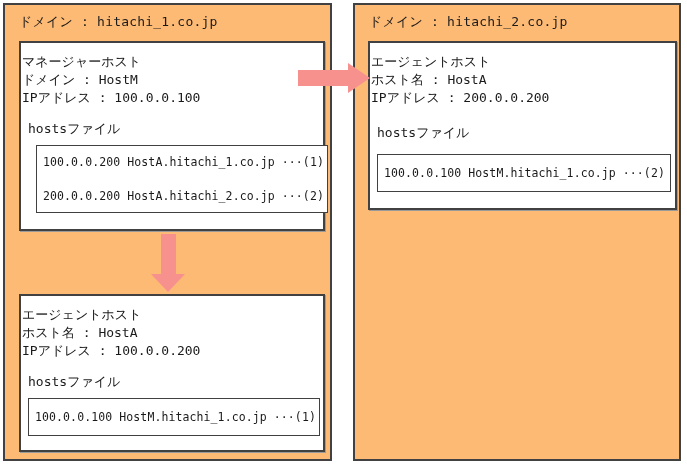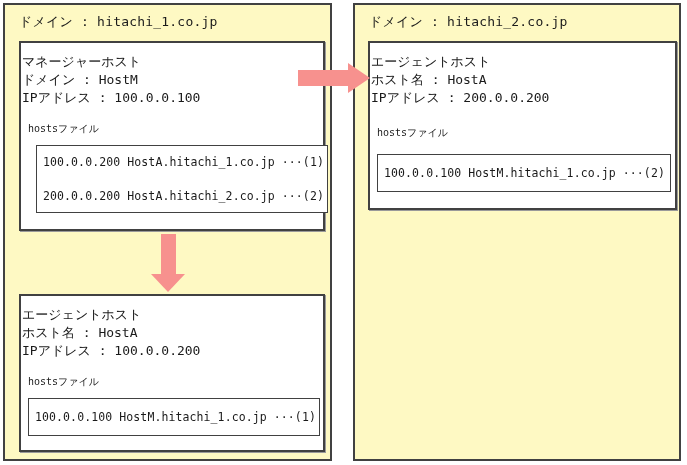--- a/index.html
+++ b/index.html
@@ -10,21 +10,21 @@
   }
   #canvas {
     position: relative;
     width: 687px;
     height: 465px;
     background: #ffffff;
     overflow: hidden;
   }
   .domain-panel {
     position: absolute;
-    background: #fef9c3;
+    background: #fdba74;
     border: 2px solid #414141;
     text-decoration: underline;
   }
   #left-panel  { left: 3px;  top: 3px; width: 329px; height: 458px; }
   #right-panel { left: 353px; top: 3px; width: 328px; height: 458px; }
   .domain-title {
     position: absolute;
     left: 14px; top: 8px;
     font-size: 13px;
     line-height: 18px;
@@ -43,21 +43,21 @@
   .host-lines {
     position: absolute;
     left: 1px; top: 10px;
     font-size: 13px;
     line-height: 18px;
     white-space: nowrap;
   }
   .hosts-label {
     position: absolute;
     left: 7px;
-    font-size: 10px;
+    font-size: 13px;
     line-height: 18px;
     white-space: nowrap;
   }
   #manager-host-box .hosts-label     { top: 77px; }
   #agent-host-box-left .hosts-label  { top: 77px; }
   #agent-host-box-right .hosts-label { top: 81px; }
   .hosts-file-box {
     position: absolute;
     left: 7px;
     background: #ffffff;

